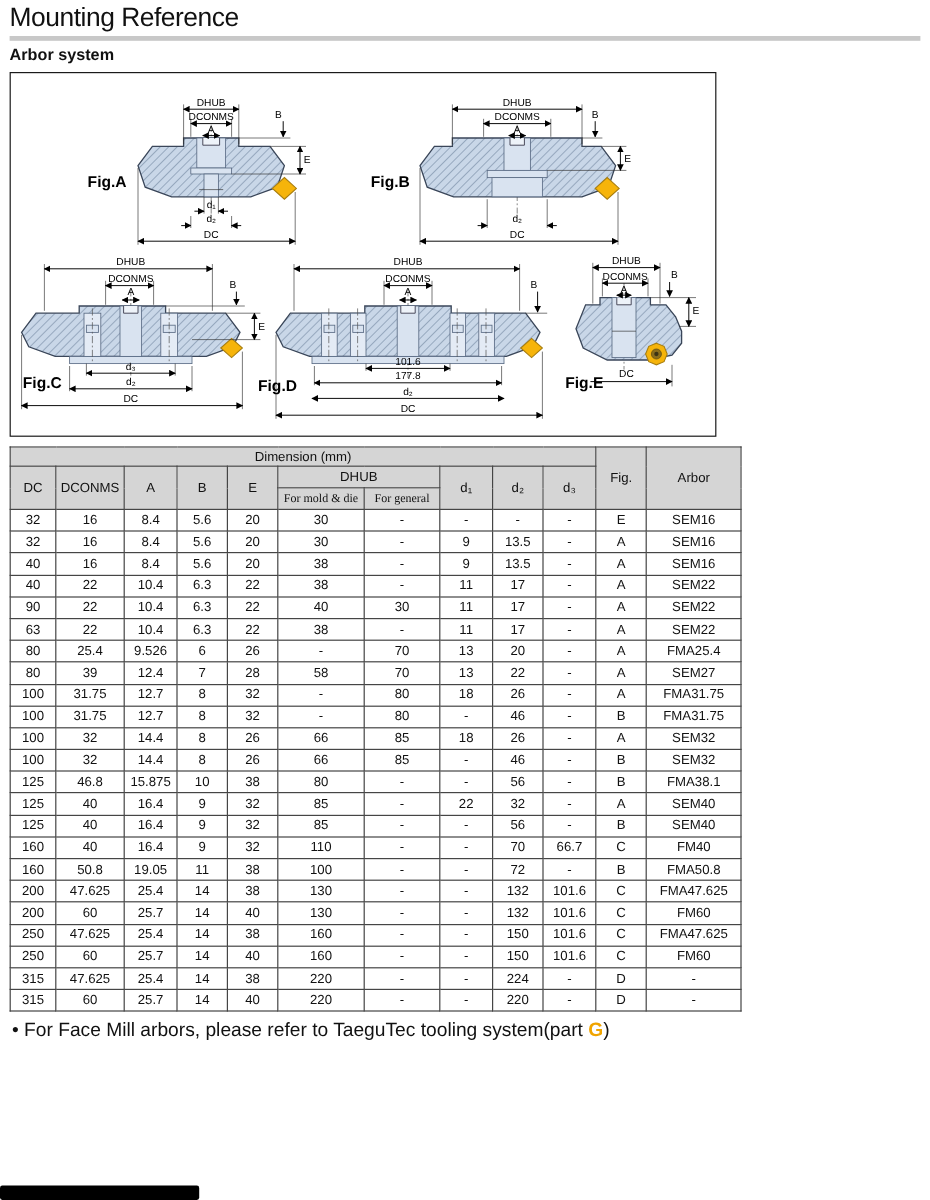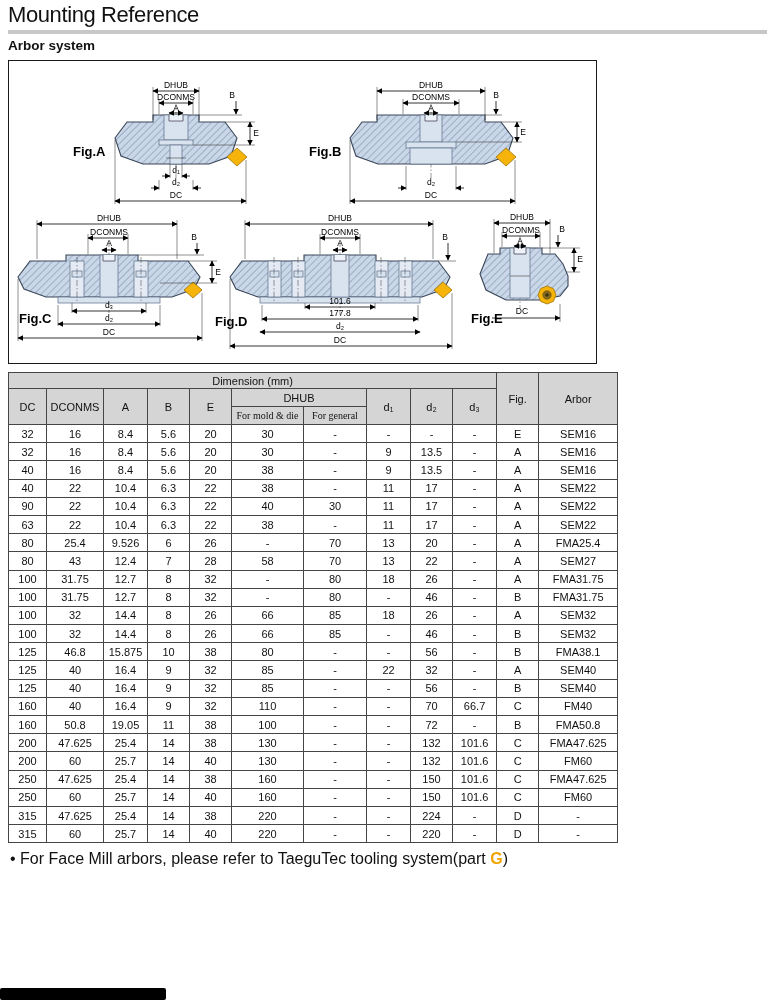--- a/index.html
+++ b/index.html
@@ -398,21 +398,21 @@
           <td>-</td>
           <td>70</td>
           <td>13</td>
           <td>20</td>
           <td>-</td>
           <td>A</td>
           <td>FMA25.4</td>
         </tr>
         <tr>
           <td>80</td>
-          <td>43</td>
+          <td>39</td>
           <td>12.4</td>
           <td>7</td>
           <td>28</td>
           <td>58</td>
           <td>70</td>
           <td>13</td>
           <td>22</td>
           <td>-</td>
           <td>A</td>
           <td>SEM27</td>

